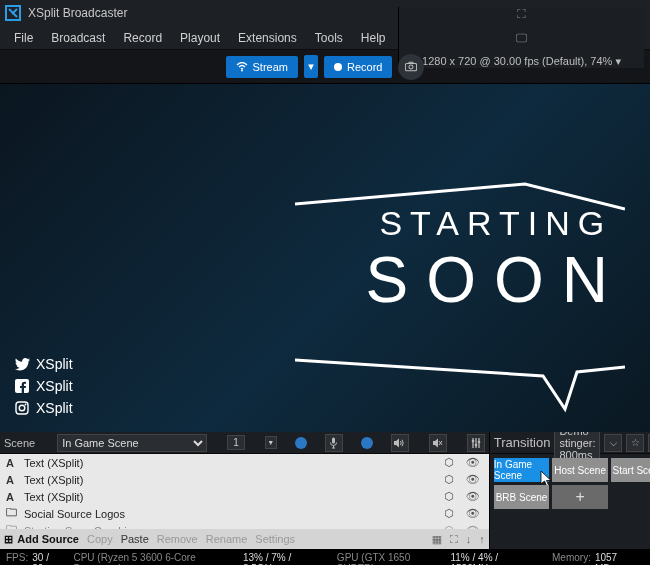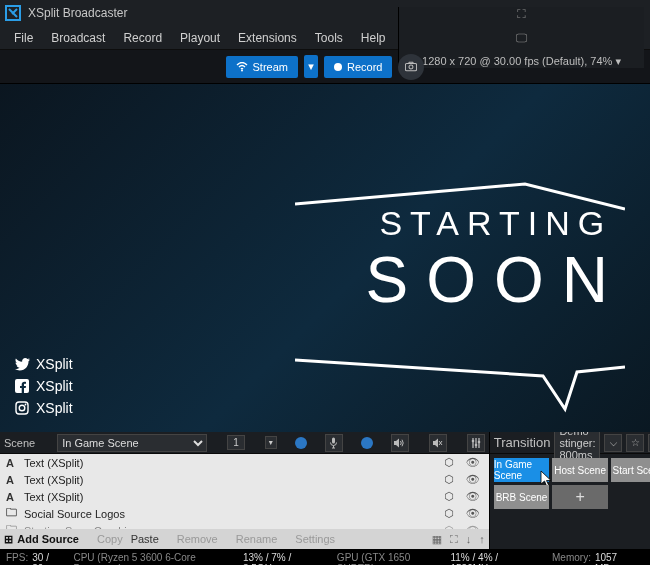--- a/index.html
+++ b/index.html
@@ -42,21 +42,21 @@
 .slider .fill { position:absolute; left:0; top:0; bottom:0; background:#2b77c4; border-radius:2px;}
 .slider .knob { position:absolute; top:-4px; width:12px; height:12px; background:#2b77c4; border-radius:50%; }
 .vicon { width:18px; height:18px; background:#2a2d31; display:flex; align-items:center; justify-content:center; color:#bbb; font-size:10px; border:1px solid #444;}
 .sources { flex:1; background:#e8e8e8; overflow:hidden; }
 .sources .src { display:flex; align-items:center; padding:2px 6px; font-size:11px; color:#222; gap:6px; height:17px;}
 .sources .src .sicon { width:12px; color:#333; font-weight:bold; font-size:11px;}
 .sources .src .name { flex:1; }
 .sources .src .eye { color:#555; font-size:11px; padding:0 3px;}
 .srctools { height:20px; background:#d4d4d4; display:flex; align-items:center; padding:0 4px; gap:8px; font-size:11px; color:#333; }
 .srctools .addsrc { font-weight:bold; color:#111; cursor:pointer; display:flex; align-items:center; gap:4px;}
-.srctools .dim { color:#999;margin-left:10px; }
+.srctools .dim { color:#999; }
 .srctools .spacer { flex:1; }
 .srctools .ticon { color:#666; font-size:11px; cursor:pointer;}
 .right { width:246px; background:#1b1e22; display:flex; flex-direction:column; border-left:1px solid #000;}
 .transbar { height:22px; display:flex; align-items:center; gap:4px; padding:2px 4px; border-bottom:1px solid #0a0a0a;}
 .transbar .lbl { color:#c0c0c0; font-size:13px; }
 .transbar .sel { flex:1; background:#2a2d31; border:1px solid #444; color:#ccc; font-size:11px; height:32px; display:flex; align-items:center; padding:0 4px;}
 .transbar .tico { width:18px; height:18px; background:#2a2d31; border:1px solid #444; display:flex; align-items:center; justify-content:center; color:#aaa; font-size:10px;}
 .scenegrid { flex:1; display:grid; grid-template-columns:repeat(3,1fr); gap:3px; padding:4px; align-content:start;}
 .scenebtn { height:24px; background:#8f8f8f; color:#fff; font-size:10px; display:flex; align-items:center; justify-content:center; cursor:pointer; position:relative;}
 .scenebtn.active { background:#1a8fe6; }

